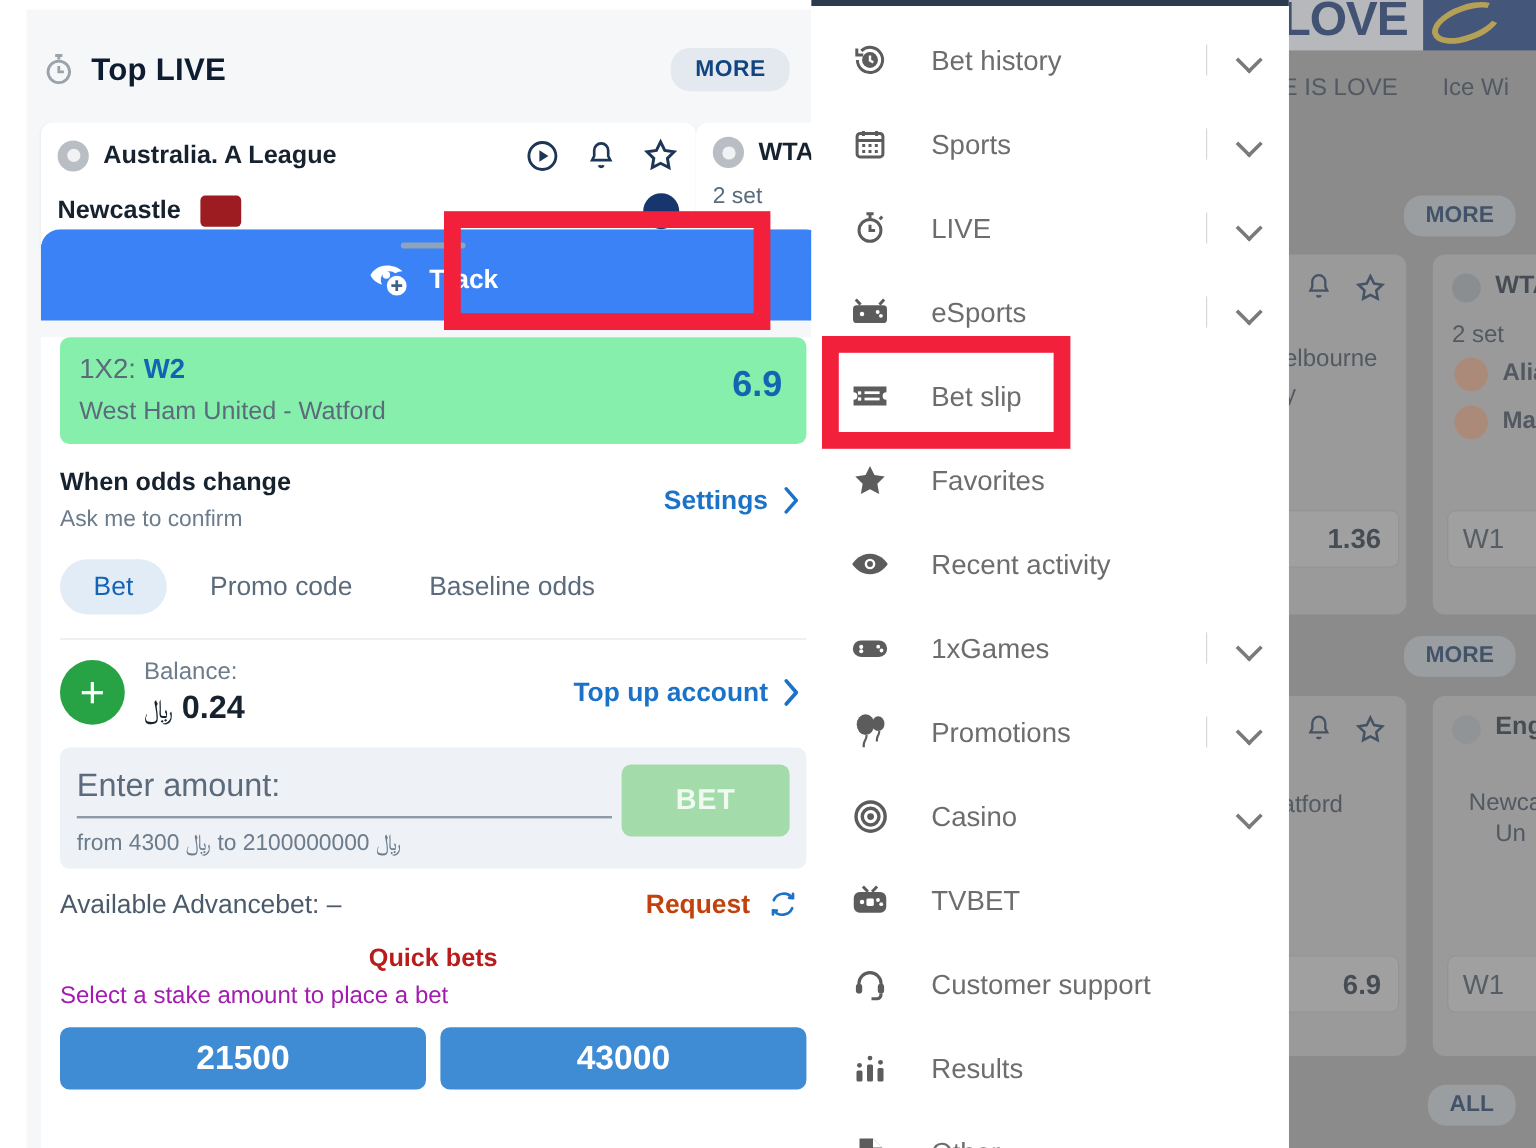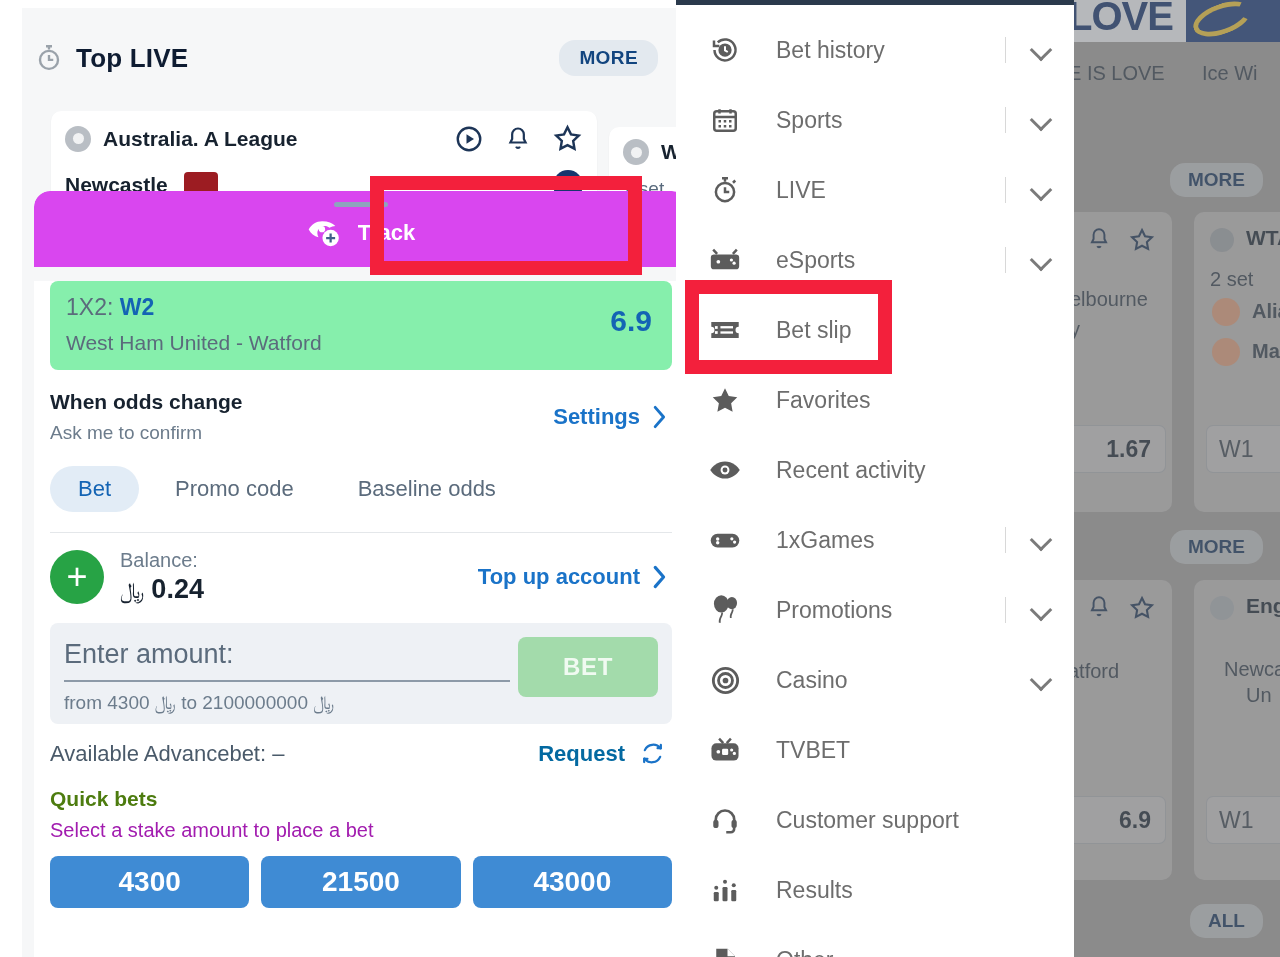--- a/index.html
+++ b/index.html
@@ -36,23 +36,23 @@
   .tl-title { font-size: 26px; font-weight: bold; color: #0e1c32; letter-spacing: .2px; }
   .more-pill {
     background: #e3e9ef; color: #12457f;
     font-size: 19px; font-weight: bold;
     border-radius: 16px; padding: 7px 20px;
     letter-spacing: .4px;
   }
 
   
   .cards-row {
-    position: absolute; left: 29px; top: 94px;
+    position: absolute; left: 12px; top: 94px;
     width: 642px; height: 110px;
-    display: flex; gap: 12px; align-items: flex-end;
+    display: flex; 
   }
   .live-card {
     background: #fff; border-radius: 10px;
     padding: 12px 14px; overflow: hidden;
     box-shadow: 0 1px 2px rgba(0,0,0,.06);
   }
   .live-card.first { width: 546px; flex: none; }
   .live-card.second { width: 150px; flex: none; }
   .lc-head { display: flex; align-items: center; }
   .lc-league {
@@ -85,21 +85,21 @@
 
   
   .sheet {
     position: absolute; left: 12px; top: 183px;
     width: 654px; height: 774px;
     border-radius: 16px 16px 0 0;
     overflow: hidden;
   }
   .sheet-header {
     position: relative;
-    height: 76px; background: #d946ef;
+    height: 76px; background: #3b82f6;
     border-radius: 16px 16px 0 0;
     display: flex; align-items: center;
   }
   .grab-handle {
     position: absolute; left: 50%; top: 11px;
     transform: translateX(-50%);
     width: 54px; height: 5px; border-radius: 3px;
     background: #8ea4bd;
   }
   .sheet-action {
@@ -200,24 +200,24 @@
     font-size: 24px; font-weight: bold; letter-spacing: .6px;
     flex: none; margin-top: 2px;
   }
 
   .advance-row {
     margin-top: 16px; display: flex; align-items: center;
   }
   .adv-label { font-size: 22px; color: #4a5a6a; }
   .adv-right {
     margin-left: auto; display: flex; align-items: center; gap: 14px;
-    color: #0369a1; font-size: 22px; font-weight: bold; margin-right: 6px;
-  }
-
-  .qb-title { margin-top: 20px; font-size: 21px; font-weight: bold; color: #4d7c0f; }
+    color: #c2410c; font-size: 22px; font-weight: bold; margin-right: 6px;
+  }
+
+  .qb-title { margin-top: 20px; font-size: 21px; font-weight: bold; color: #b91c1c; text-align: center; }
   .qb-sub { margin-top: 8px; font-size: 20px; color: #a21caf; }
   .qb-row { margin-top: 14px; display: flex; gap: 12px; }
   .qb-btn {
     flex: 1; height: 52px; border-radius: 8px;
     background: #3f8bd4; color: #ffffff;
     display: flex; align-items: center; justify-content: center;
     font-size: 28px; font-weight: bold;
   }
 
   
@@ -361,21 +361,21 @@
     <div class="bg-txt bg-row-lbl" style="left:136px; top:268px;">2 set</div>
 
     <div class="bg-face" style="left:138px; top:298px;"></div>
     <div class="bg-txt bg-row-lbl" style="left:178px; top:300px; font-weight:bold;">Alia</div>
     <div class="bg-face" style="left:138px; top:338px;"></div>
     <div class="bg-txt bg-row-lbl" style="left:178px; top:340px; font-weight:bold;">Ma</div>
 
     <div class="bg-txt bg-row-lbl" style="left:-4px; top:288px;">elbourne</div>
     <div class="bg-txt bg-row-lbl" style="left:-4px; top:318px;">y</div>
 
-    <div class="bg-odd" style="left:-8px; top:425px; width:100px; height:48px; justify-content:flex-end; padding-right:14px;">1.67</div>
+    <div class="bg-odd" style="left:-8px; top:425px; width:100px; height:48px; justify-content:flex-end; padding-right:14px;">1.36</div>
     <div class="bg-odd w" style="left:132px; top:425px; width:100px; height:48px;">W1</div>
 
     <div class="bg-more" style="left:96px; top:530px;">MORE</div>
 
     <div class="bg-card" style="left:-14px; top:580px; width:112px; height:300px;"></div>
     <div class="bg-card" style="left:120px; top:580px; width:110px; height:300px;"></div>
 
     <div style="position:absolute; left:12px; top:594px;">
       <svg width="26" height="26" viewBox="0 0 24 24" fill="none" stroke="#1d3557" stroke-width="1.8">
         <path d="M12 3a5 5 0 0 0-5 5v4l-1.5 3h13L17 12V8a5 5 0 0 0-5-5z"></path>
@@ -753,21 +753,20 @@
                   <path d="M16.5 7.3H19.4V4.4"></path>
                   <path d="M7.5 16.7H4.6V19.6"></path>
                 </svg>
               </span>
             </div>
           </div>
 
           <div class="qb-title">Quick bets</div>
           <div class="qb-sub">Select a stake amount to place a bet</div>
           <div class="qb-row">
-            <div class="qb-btn">4300</div>
             <div class="qb-btn">21500</div>
             <div class="qb-btn">43000</div>
           </div>
 
         </div>
       </div>
     </div>
   </div>
 
   <div class="hl" id="hl-add"></div>

